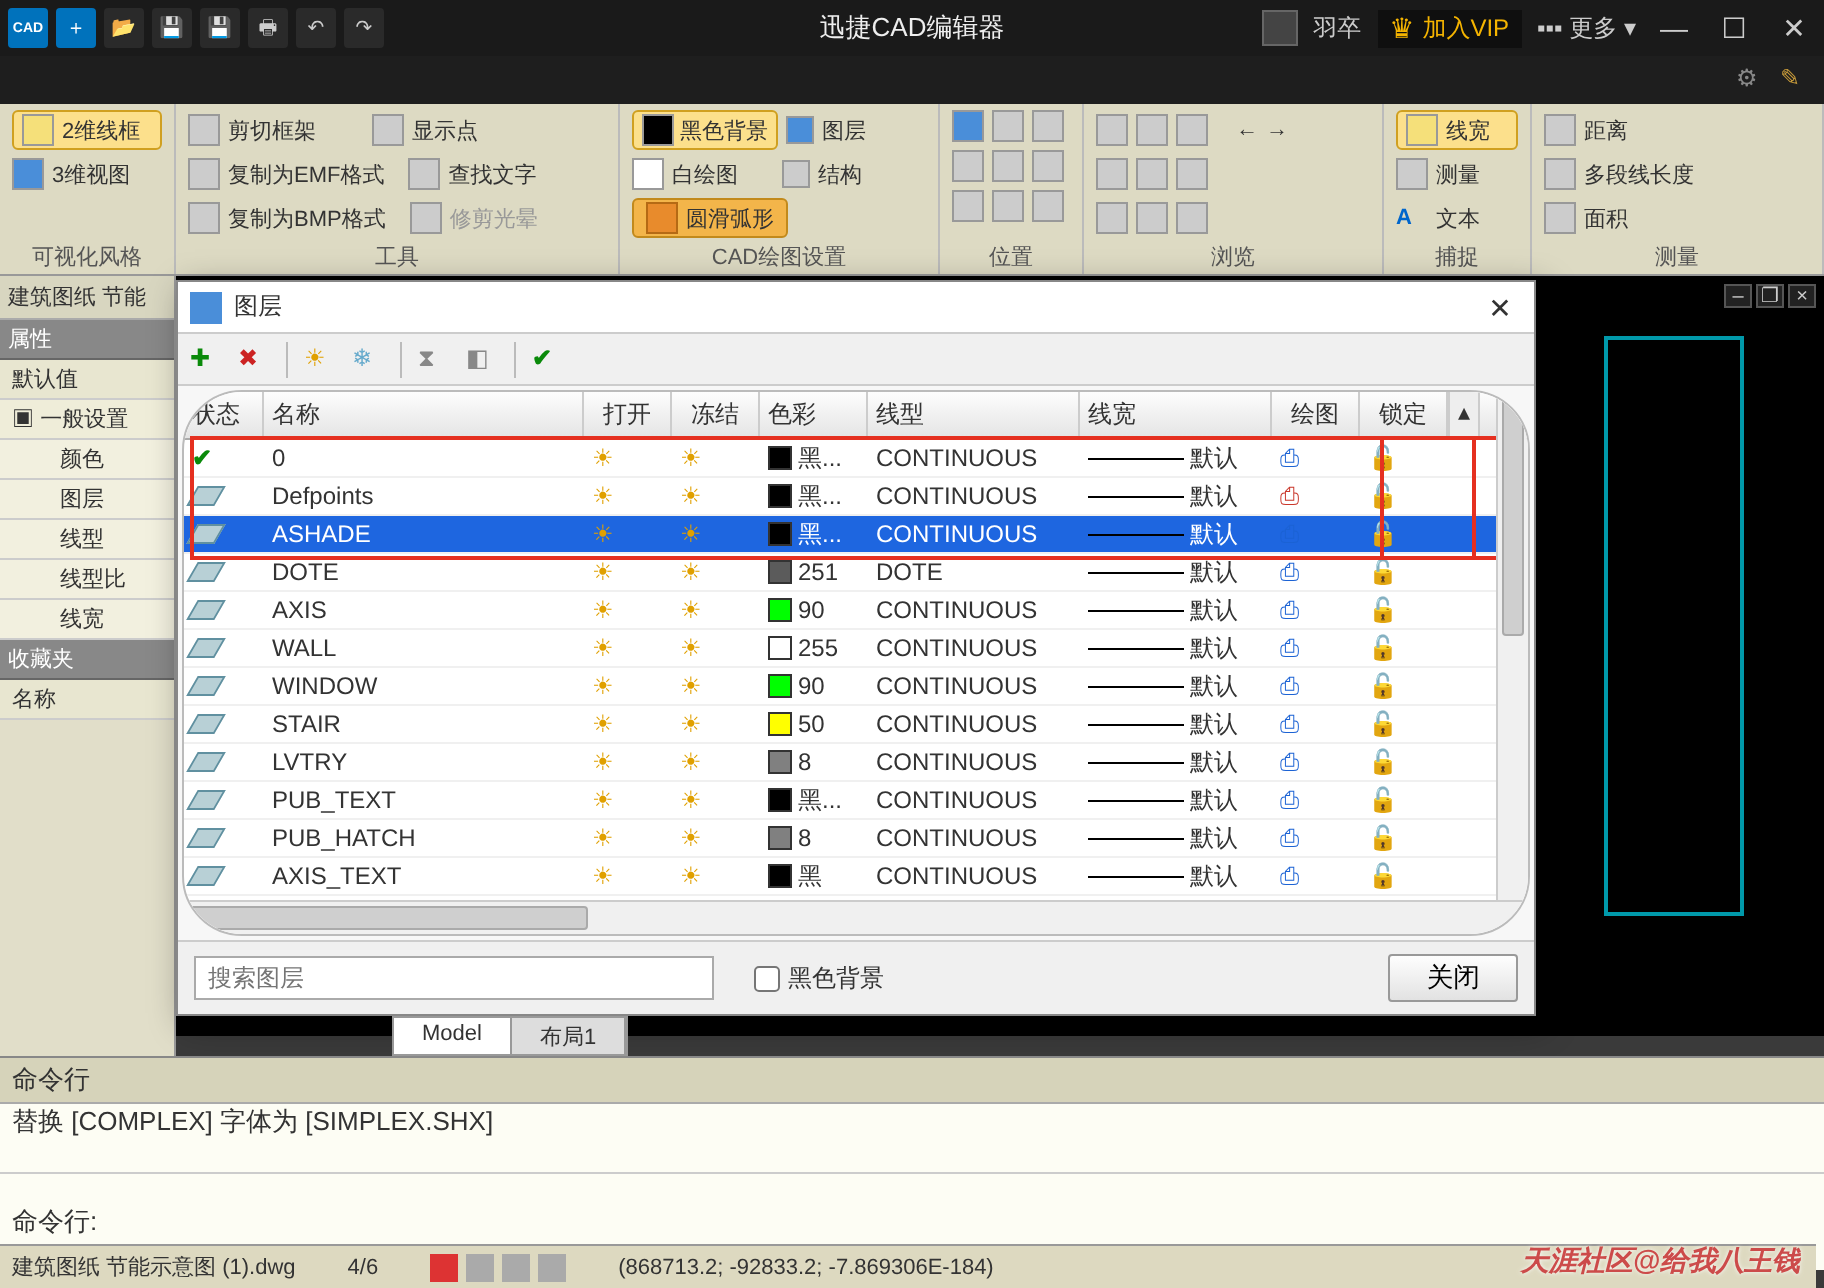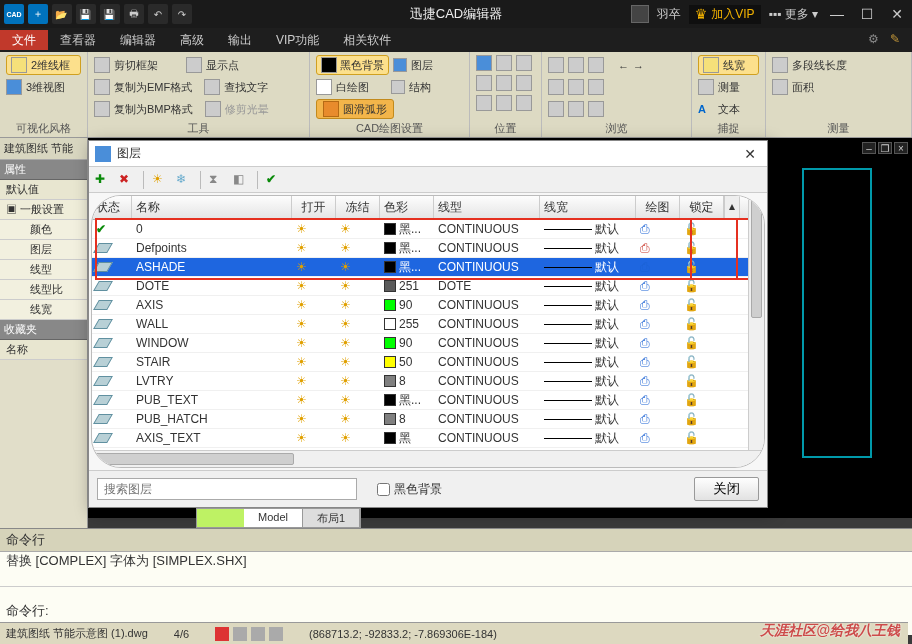--- a/index.html
+++ b/index.html
@@ -86,21 +86,21 @@
 
 .tbl-hscroll{ height:17px; background:#f0f0f0; border-top:1px solid #ccc; position:relative;}
 .tbl-hscroll .thumb{position:absolute; left:2px; top:2px; height:12px; width:200px; background:#cfcfcf; border:1px solid #aaa; border-radius:2px;}
 
 .dlg-bottom { padding:6px 8px; background:#f0f0f0; border-top:1px solid #ccc; display:flex; align-items:center; gap:20px;}
 .dlg-bottom input[type=text]{ width:260px; height:22px; border:1px solid #aaa; padding:0 6px; font-size:12px;}
 .dlg-bottom label { display:flex; align-items:center; gap:4px;}
 .dlg-bottom .close-btn { margin-left:auto; padding:2px 18px; background:linear-gradient(#fefefe,#e2e2e2); border:1px solid #999; border-radius:2px; cursor:pointer;}
 
 
-.model-tabs { position:absolute; left:196px; top:508px; height:20px; display:flex; background:#bef264; font-size:11px; border:1px solid #999;padding-left:47px;}
+.model-tabs { position:absolute; left:196px; top:508px; height:20px; display:flex; background:#bef264; font-size:11px; border:1px solid #999;}
 .model-tabs .mt { padding:2px 14px; border-right:1px solid #999; background:#ddd;}
 .model-tabs .mt.active { background:#fff;}
 
 
 .cmd-panel { position:absolute; left:0; top:528px; right:0; height:76px; background:#efedda; border-top:1px solid #888; font-size:13px;}
 .cmd-panel .cmd-title { background:#d6d3ba; padding:2px 6px; border-bottom:1px solid #aaa;}
 .cmd-panel .cmd-body { background:#fdfdf4; height:34px; padding:2px 6px; overflow:hidden; line-height:14px;}
 .cmd-panel .cmd-prompt { background:#fdfdf4; padding:15px 6px; border-top:1px solid #ccc;}
 
 
@@ -137,21 +137,20 @@
         <span>加入VIP</span>
       </span>
     <span style="color:#ccc">▪▪▪ <span>更多</span> ▾</span>
     <span class="win-btn">—</span>
     <span class="win-btn">☐</span>
     <span class="win-btn">✕</span>
   </div>
 </div>
 
 <div class="menubar">
-  <span id="menu-items"><span class="menu-item active">文件</span><span class="menu-item">查看器</span><span class="menu-item">编辑器</span><span class="menu-item">高级</span><span class="menu-item">输出</span><span class="menu-item">VIP功能</span><span class="menu-item">相关软件</span></span>
   <div class="mini-icons">
     <span style="color:#888">⚙</span>
     <span style="color:#c79a3a">✎</span>
   </div>
 </div>
 
 <div class="ribbon">
   <div class="ribbon-group" style="width:88px">
     <div class="ribbon-row highlight">
         <span class="rr-icon yellow"></span>
@@ -255,20 +254,24 @@
         <span class="rr-icon"></span>
         <span>测量</span>
       </div>
     <div class="ribbon-row">
         <span style="color:#06c;font-weight:bold;width:16px">A</span>
         <span>文本</span>
       </div>
     <div class="grp-label">捕捉</div>
   </div>
   <div class="ribbon-group" style="flex:1">
+    <div class="ribbon-row">
+        <span class="rr-icon"></span>
+        <span>距离</span>
+      </div>
     <div class="ribbon-row">
         <span class="rr-icon"></span>
         <span>多段线长度</span>
       </div>
     <div class="ribbon-row">
         <span class="rr-icon"></span>
         <span>面积</span>
       </div>
     <div class="grp-label">测量</div>
   </div>

